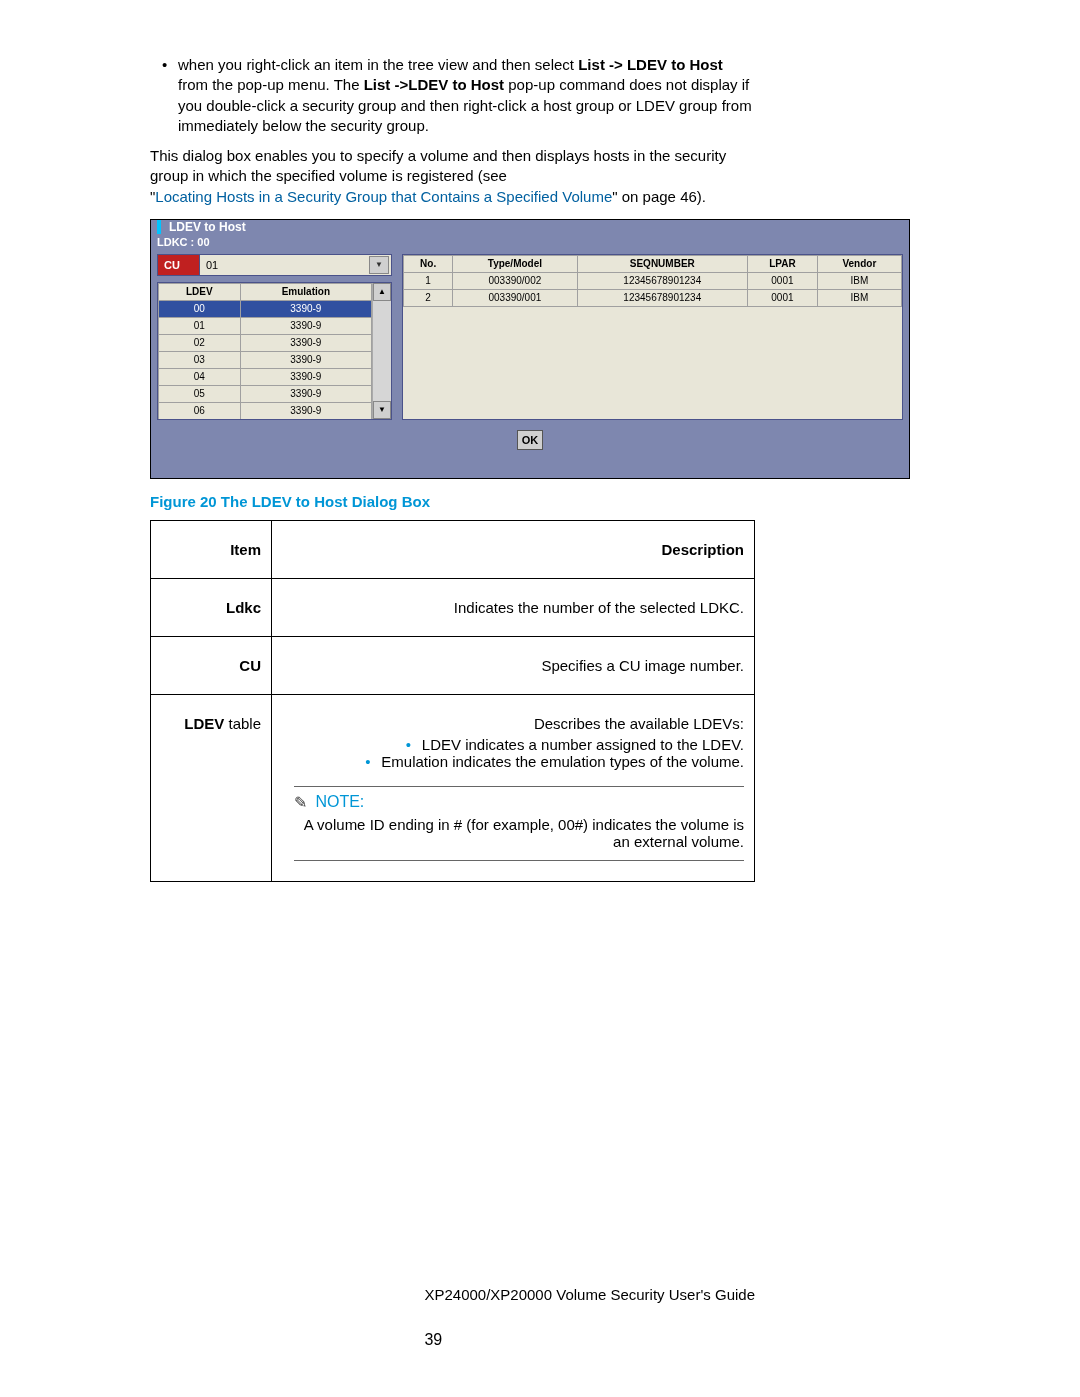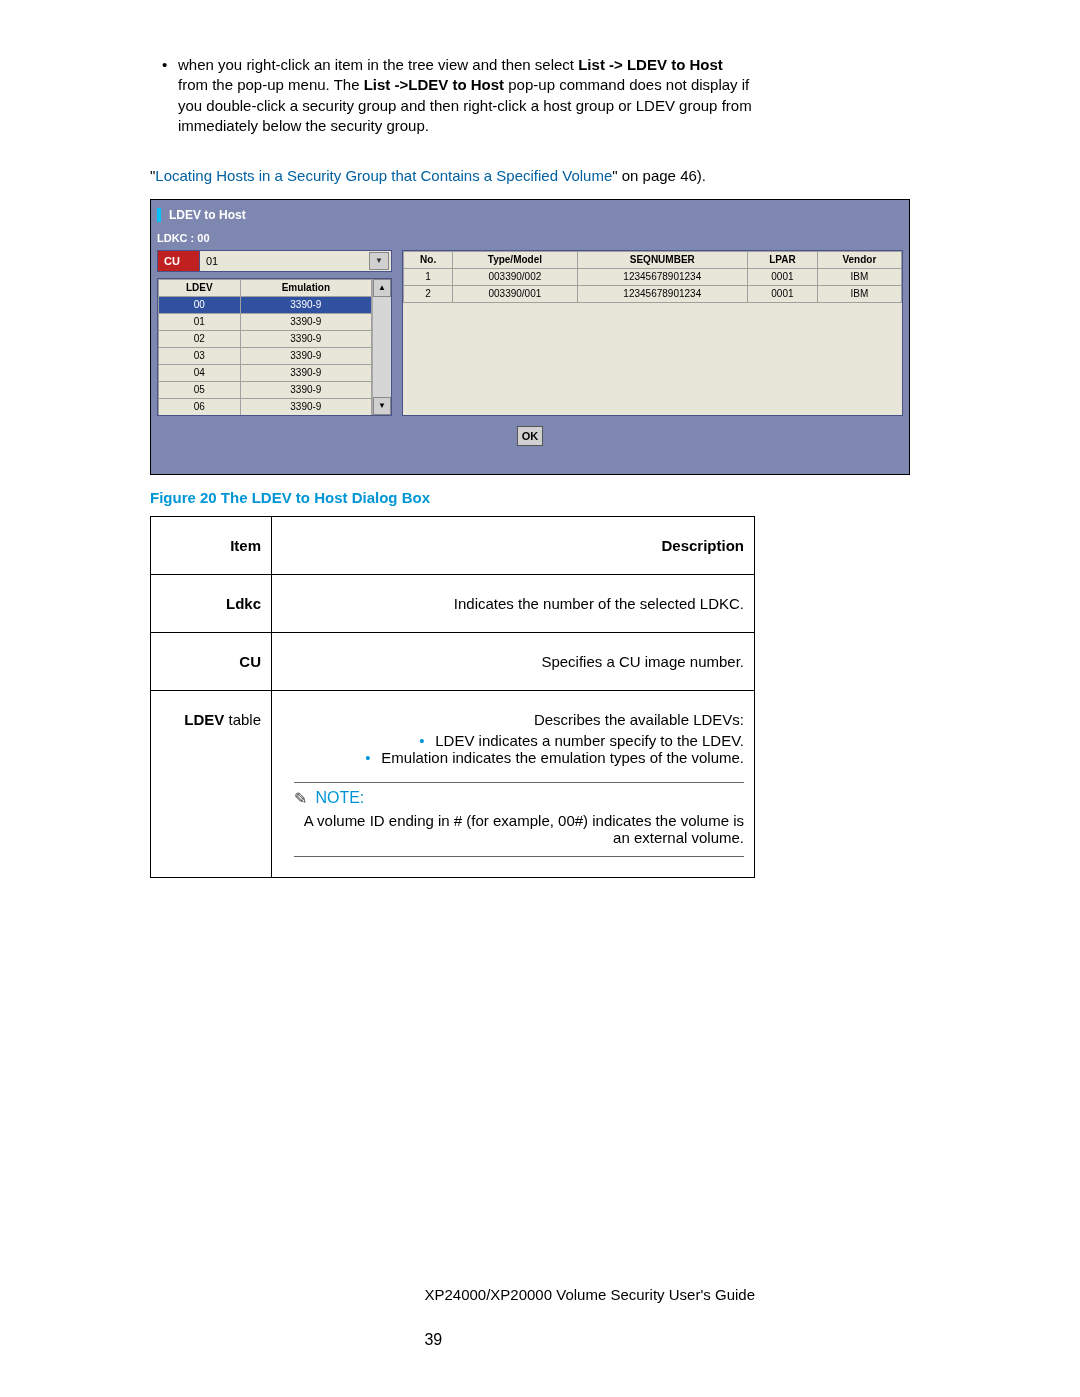--- a/index.html
+++ b/index.html
@@ -44,21 +44,21 @@
     width: 760px;
     border: 1px solid #000;
     background: #7e87af;
     box-sizing: border-box;
     padding-bottom: 28px;
   }
   .dlg-title {
     display: flex;
     align-items: center;
     gap: 8px;
-    padding: 8px 6px;
+    padding: 0 6px;
     font-size: 12px;
     color: #fff;
     font-weight: bold;
   }
   .dlg-title-bar {
     width: 4px;
     height: 14px;
     background: #00c4ff;
   }
   .dlg-ldkc {
@@ -267,21 +267,21 @@
 
 <div class="page">
 
   <ul class="top-list">
     <li>
       <span>when you right-click an item in the tree view and then select </span><b>List -&gt; LDEV to Host</b><span> from the pop-up menu. The </span><b>List -&gt;LDEV to Host</b><span> pop-up command does not display if you double-click a security group and then right-click a host group or LDEV group from immediately below the security group.</span>
     </li>
   </ul>
 
   <p class="para">
-    <br>
+    <span>This dialog box enables you to specify a volume and then displays hosts in the security group in which the specified volume is registered (see</span><br>
     <span>"</span><span class="link">Locating Hosts in a Security Group that Contains a Specified Volume</span><span>" on page 46).</span>
   </p>
 
   <div class="dialog-outer">
     <div class="dlg-title">
       <div class="dlg-title-bar"></div>
       <span>LDEV to Host</span>
     </div>
     <div class="dlg-ldkc">LDKC : 00</div>
 
@@ -394,21 +394,21 @@
       <td class="item-col">CU</td>
       <td>Specifies a CU image number.</td>
     </tr>
     <tr>
       <td class="item-col">
         <span>LDEV</span><span class="normal"> table</span>
       </td>
       <td>
         <span>Describes the available LDEVs:</span>
         <ul class="desc-inner-list">
-          <li>LDEV indicates a number specify to the LDEV.</li>
+          <li>LDEV indicates a number assigned to the LDEV.</li>
           <li>Emulation indicates the emulation types of the volume.</li>
         </ul>
         <div class="note-block">
           <div class="note-head">
             <span class="note-icon">✎</span>
             <span>NOTE:</span>
           </div>
           <div>A volume ID ending in # (for example, 00#) indicates the volume is an external volume.</div>
         </div>
       </td>

